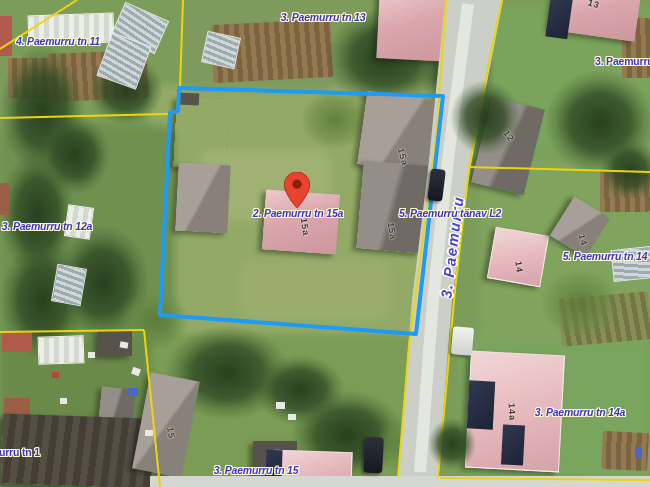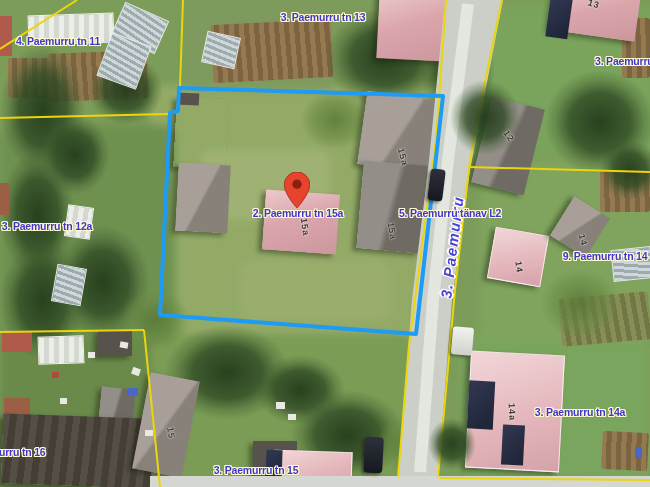--- a/index.html
+++ b/index.html
@@ -33,21 +33,21 @@
   .veh-dark{background:linear-gradient(180deg,#2e313c,#15181f);border-radius:4px;box-shadow:-2px 2px 3px rgba(0,0,0,.4);}
   .veh-white{background:linear-gradient(180deg,#f2f3ef,#cfd1cb);border-radius:3px;box-shadow:-2px 2px 3px rgba(0,0,0,.35);}
 
   .addr-label{
     font-size:10.5px;font-weight:bold;letter-spacing:-.2px;white-space:nowrap;
     color:var(--addr-color,#4236c8);z-index:60;
     text-shadow:-1px -1px 0 var(--halo), 1px -1px 0 var(--halo), -1px 1px 0 var(--halo),
                  1px 1px 0 var(--halo), 0 -1px 0 var(--halo), 0 1px 0 var(--halo),
                 -1px 0 0 var(--halo), 1px 0 0 var(--halo);
   }
-  .addr-center{transform:translate(-50%,-50%);}
+  .addr-center{transform:translate(-50%,-50%);font-style:italic;}
   .bnum{
     font-size:9px;font-weight:bold;white-space:nowrap;color:var(--bnum-color,#3c362e);z-index:55;
     letter-spacing:1px;
     text-shadow:0 0 2px rgba(255,255,255,.8), 0 0 2px rgba(255,255,255,.6);
     transform-origin:center;
   }
   .street-name{
     font-size:15px;font-weight:bold;font-style:italic;letter-spacing:1.5px;white-space:nowrap;
     color:var(--street-color,#4a43d4);z-index:58;
     text-shadow:-1px -1px 0 #fff,1px -1px 0 #fff,-1px 1px 0 #fff,1px 1px 0 #fff,0 2px 0 #fff,0 -2px 0 #fff;
@@ -86,23 +86,23 @@
     <circle cx="12" cy="11.5" r="4.4" fill="#8a1f12"></circle>
   </svg>
 
   <div id="labels">
       <span class="addr-label addr-center" style="left: 58px; top: 41px;">4. Paemurru tn 11</span>
       <span class="addr-label addr-center" style="left: 323px; top: 17px;">3. Paemurru tn 13</span>
       <span class="addr-label" style="left: 595px; top: 61px; transform: translateY(-50%);">3. Paemurru tn 1</span>
       <span class="addr-label addr-center" style="left: 47px; top: 226px;">3. Paemurru tn 12a</span>
       <span class="addr-label addr-center" style="left: 298px; top: 213px;">2. Paemurru tn 15a</span>
       <span class="addr-label addr-center" style="left: 450px; top: 213px;">5. Paemurru tänav L2</span>
-      <span class="addr-label addr-center" style="left: 605px; top: 256px;">9. Paemurru tn 14</span>
+      <span class="addr-label addr-center" style="left: 605px; top: 256px;">5. Paemurru tn 14</span>
       <span class="addr-label addr-center" style="left: 580px; top: 412px;">3. Paemurru tn 14a</span>
-      <span class="addr-label" style="left: -1px; top: 452px; transform: translateY(-50%);">urru tn 16</span>
+      <span class="addr-label" style="left: -1px; top: 452px; transform: translateY(-50%);">urru tn 1</span>
       <span class="addr-label addr-center" style="left: 256px; top: 470px;">3. Paemurru tn 15</span>
       <span class="bnum" style="left: 594px; top: 4px; transform: translate(-50%, -50%) rotate(18deg);">13</span>
       <span class="bnum" style="left: 509px; top: 136px; transform: translate(-50%, -50%) rotate(55deg);">12</span>
       <span class="bnum" style="left: 305px; top: 227px; transform: translate(-50%, -50%) rotate(82deg);">15a</span>
       <span class="bnum" style="left: 403px; top: 157px; transform: translate(-50%, -50%) rotate(75deg);">15a</span>
       <span class="bnum" style="left: 392px; top: 231px; transform: translate(-50%, -50%) rotate(80deg);">15a</span>
       <span class="bnum" style="left: 519px; top: 267px; transform: translate(-50%, -50%) rotate(82deg);">14</span>
       <span class="bnum" style="left: 583px; top: 240px; transform: translate(-50%, -50%) rotate(75deg);">14</span>
       <span class="bnum" style="left: 512px; top: 412px; transform: translate(-50%, -50%) rotate(86deg);">14a</span>
       <span class="bnum" style="left: 171px; top: 433px; transform: translate(-50%, -50%) rotate(80deg);">15</span>

